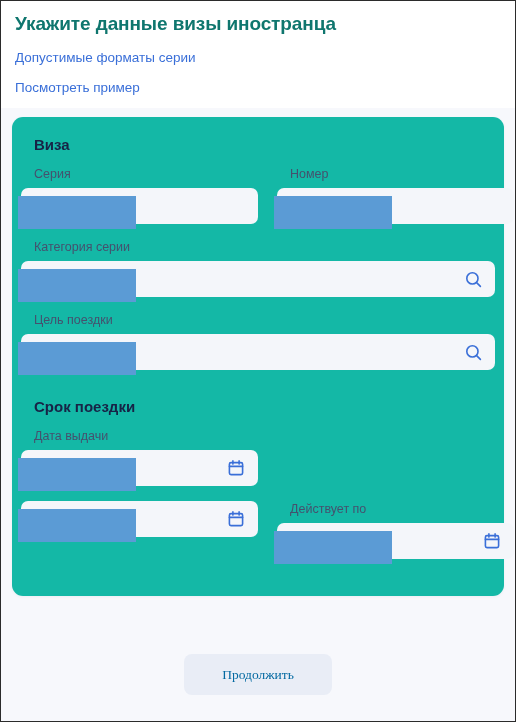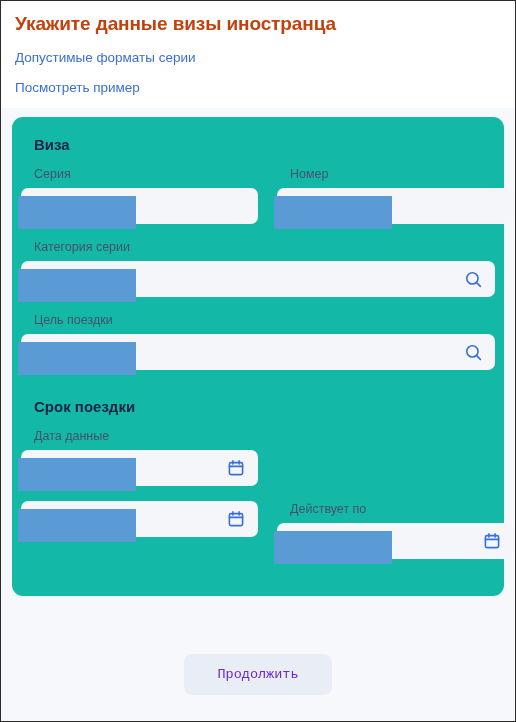--- a/index.html
+++ b/index.html
@@ -30,21 +30,21 @@
   
   .header {
     padding: 10px 14px 0 14px;
     background: #ffffff;
   }
 
   .page-title {
     font-size: 19px;
     font-weight: bold;
     letter-spacing: -0.1px;
-    color: #c2410c;
+    color: #0f766e;
     line-height: 26px;
     margin-bottom: 11px;
   }
 
   .link-row {
     margin-bottom: 12px;
   }
 
   .link {
     display: inline-block;
@@ -150,22 +150,22 @@
     display: flex;
     justify-content: center;
   }
 
   .primary-button {
     width: 148px;
     height: 41px;
     border: none;
     border-radius: 8px;
     background: #e9edf6;
-    color: #6d28d9;
-    font-family: Liberation Mono, monospace;
+    color: #0369a1;
+    font-family: Liberation Serif, serif;
     font-size: 13.5px;
     line-height: 41px;
     text-align: center;
     cursor: default;
   }
 </style>
 </head>
 <body>
 
 <div class="page">
@@ -232,21 +232,21 @@
               </svg>
             </span>
           </div>
         </div>
       </div>
 
       <div class="section-title spaced">Срок поездки</div>
 
       <div class="field-row">
         <div class="field date">
-          <div class="field-label">Дата данные</div>
+          <div class="field-label">Дата выдачи</div>
           <div class="input-box">
             <span class="redaction w118"></span>
             <span class="input-icon">
               <svg width="18" height="18" viewBox="0 0 18 18" fill="none" stroke="currentColor" stroke-width="1.6" stroke-linecap="round">
                 <rect x="2.4" y="3.6" width="13.2" height="12" rx="1.6"></rect>
                 <line x1="2.4" y1="7.4" x2="15.6" y2="7.4"></line>
                 <line x1="5.9" y1="1.9" x2="5.9" y2="5.1"></line>
                 <line x1="12.1" y1="1.9" x2="12.1" y2="5.1"></line>
               </svg>
             </span>

